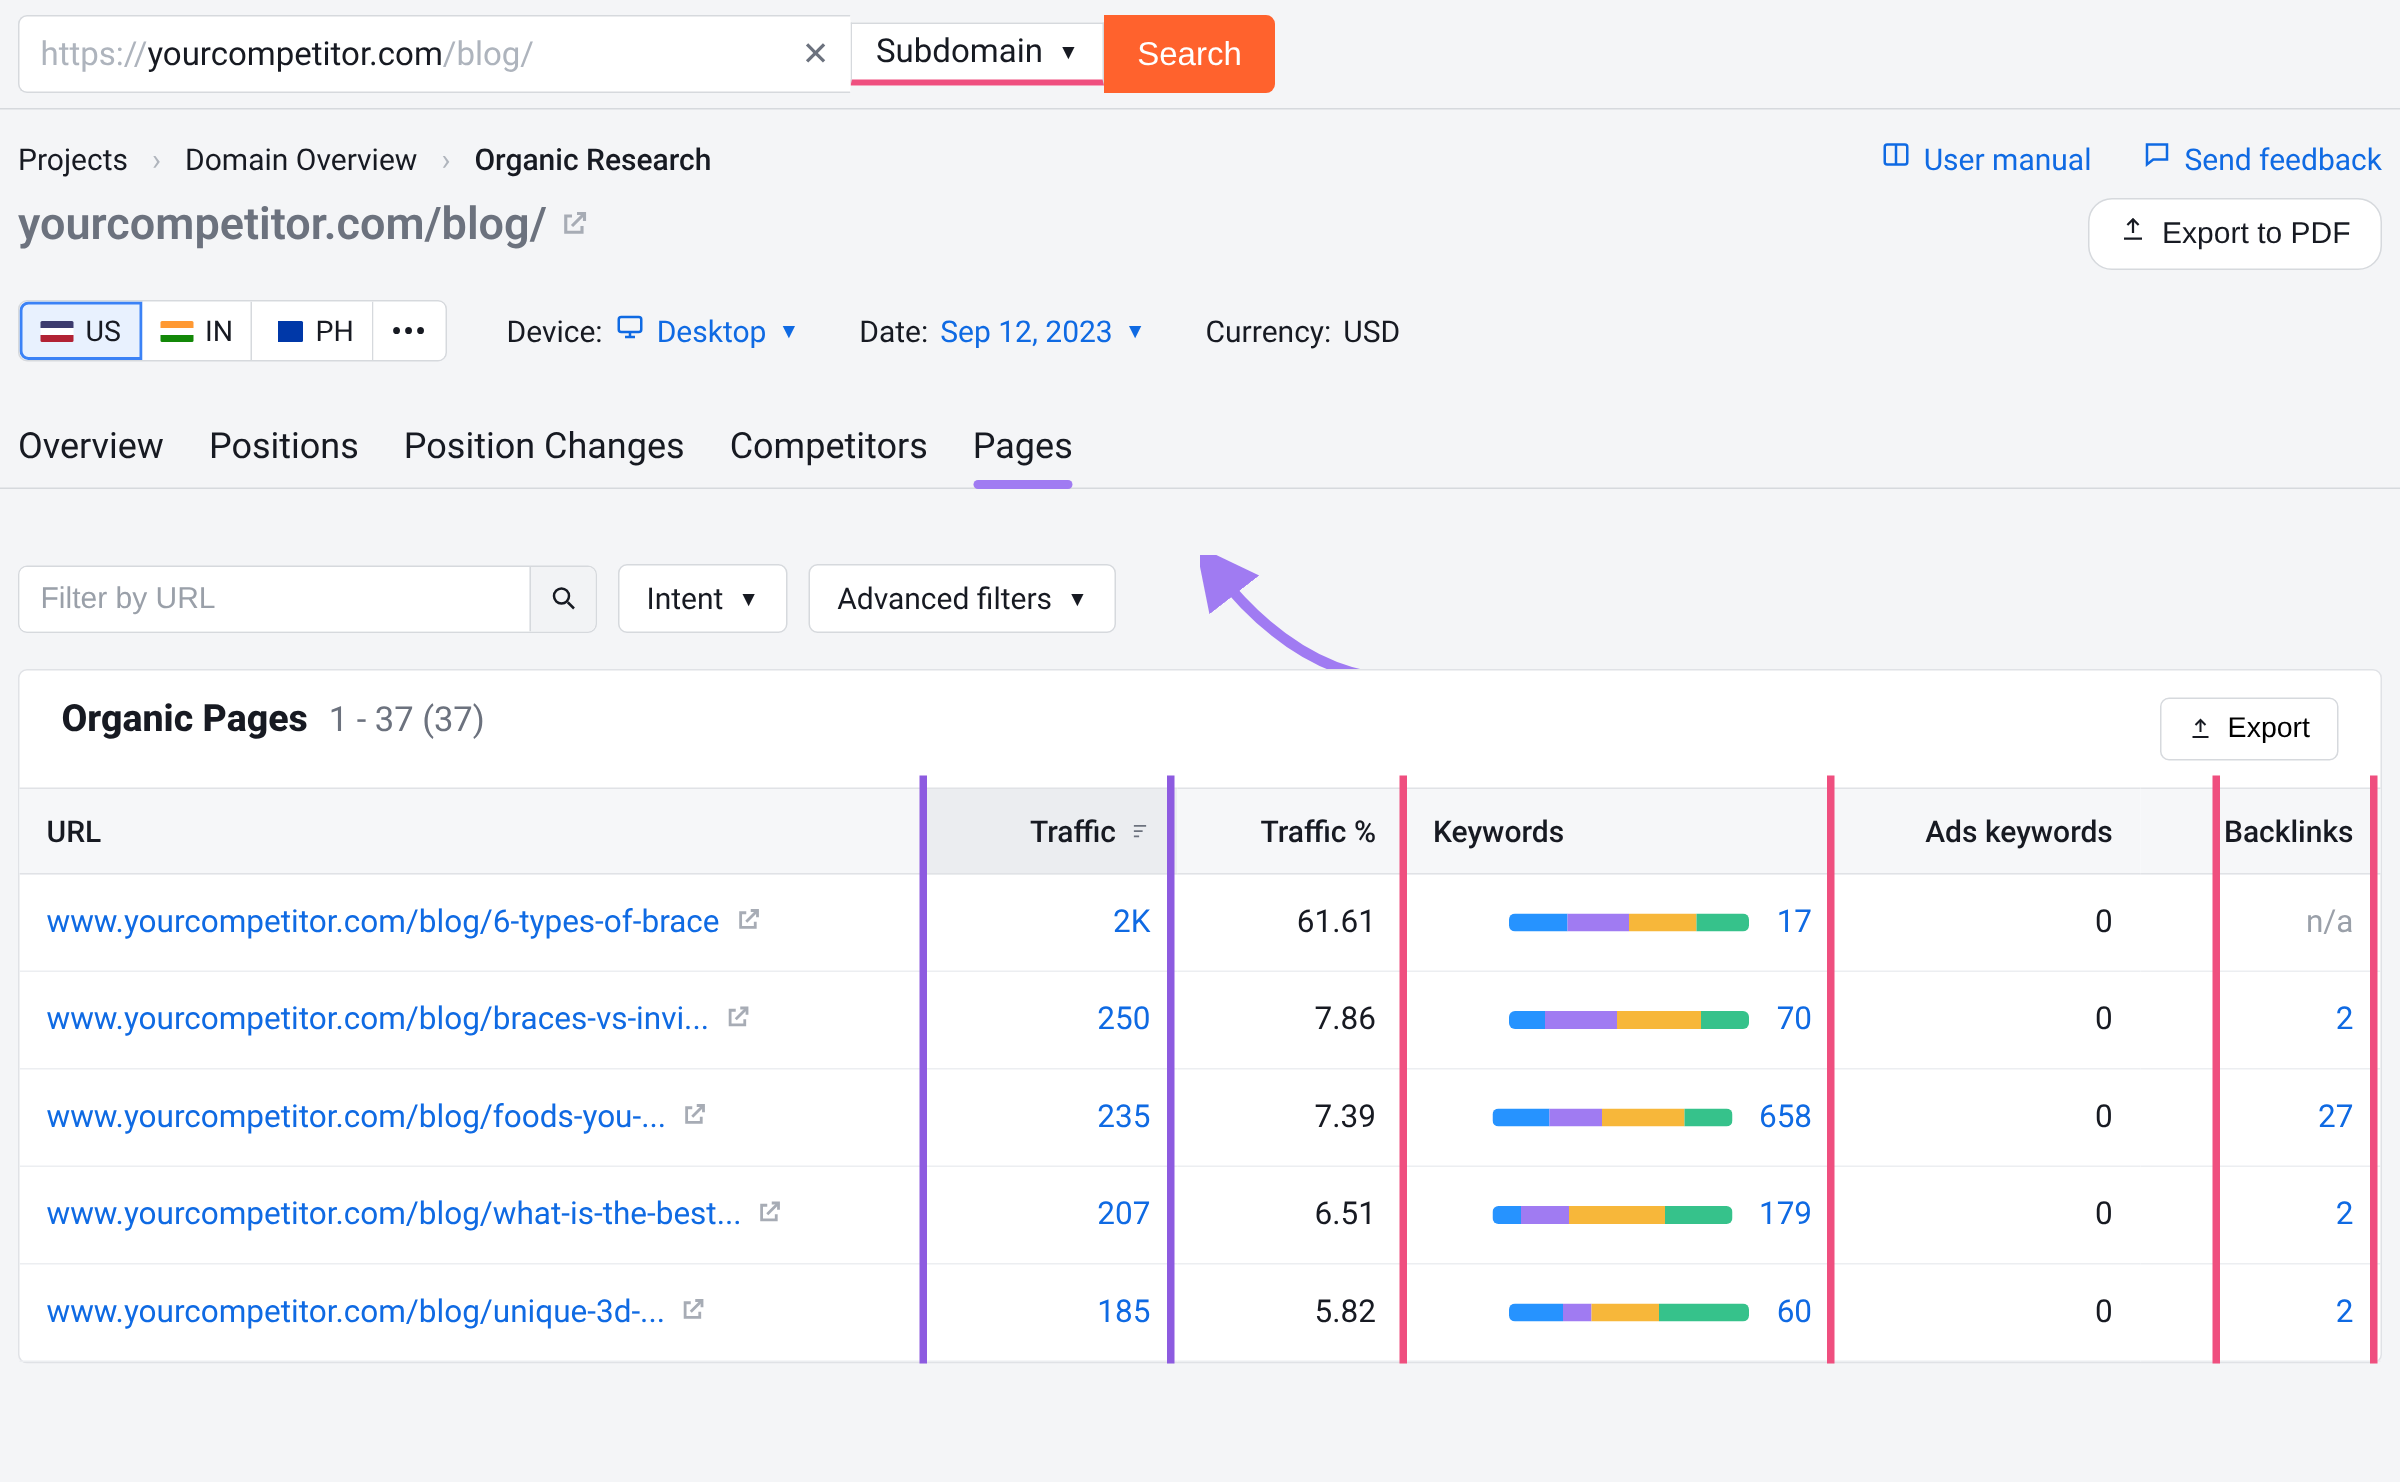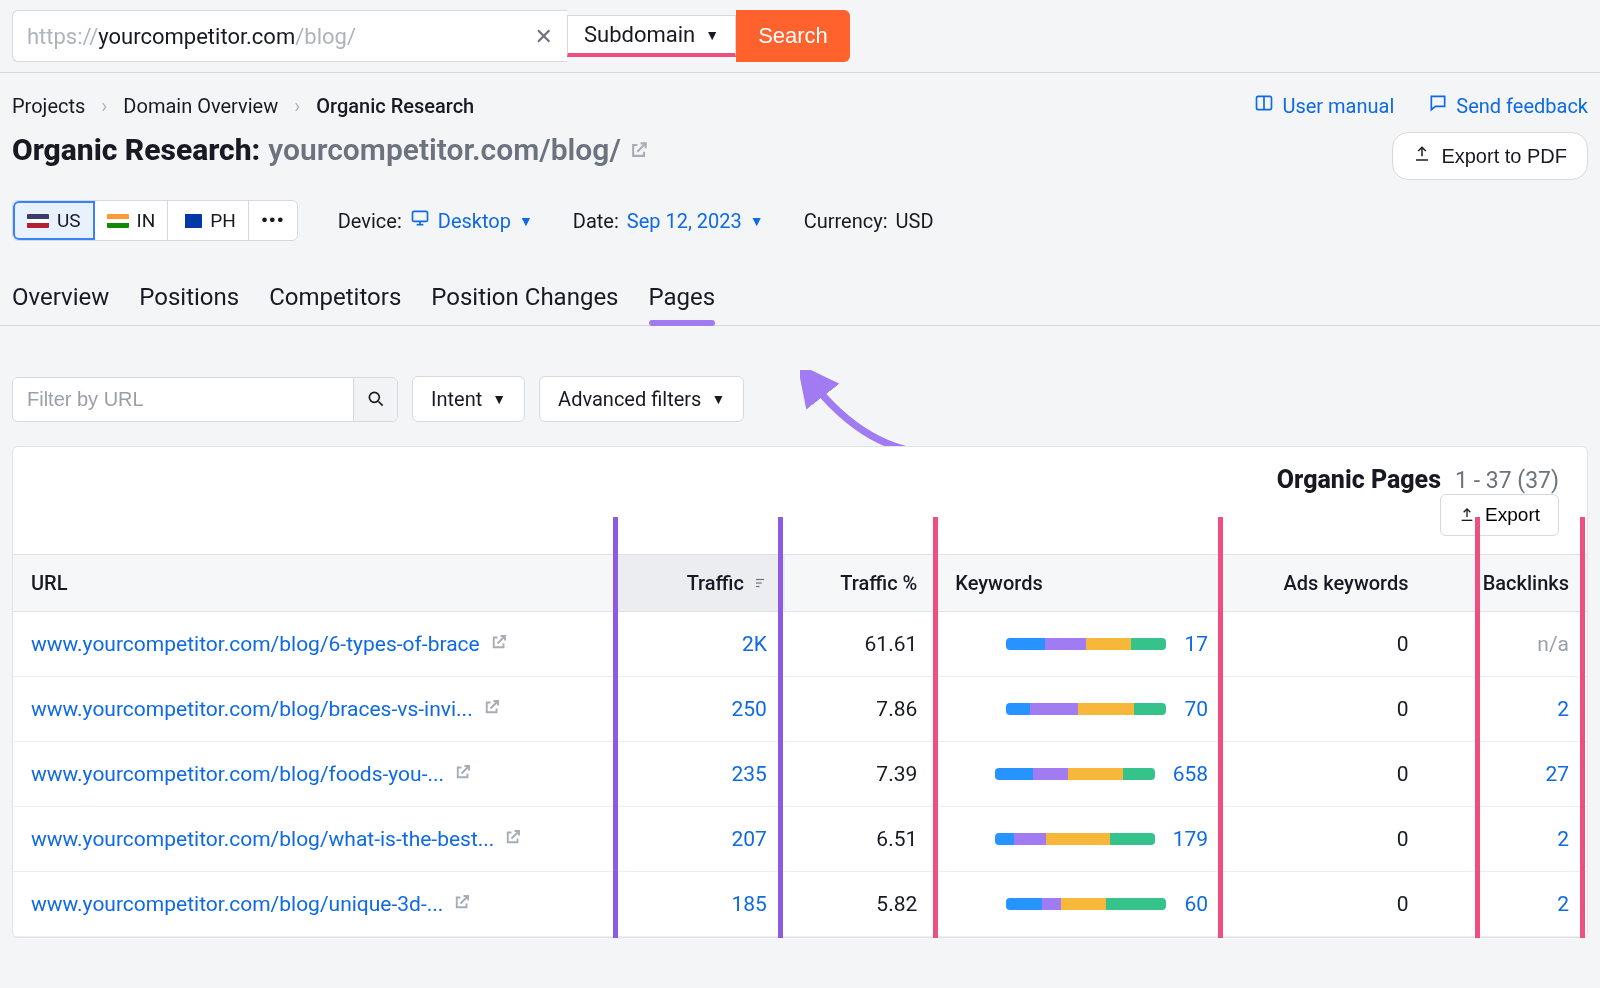--- a/index.html
+++ b/index.html
@@ -209,24 +209,23 @@
   }
   .card {
     background: #fff;
     border: 1px solid #e0e2e6;
     border-radius: 6px;
     margin: 0 12px;
     position: relative;
   }
   .card-header {
     display: flex;
-    align-items: flex-end;
+    align-items: flex-start;
     justify-content: space-between;
     padding: 18px 28px;
-    flex-direction: column;
   }
   .card-header .left { display: flex; align-items: baseline; gap: 14px; }
   .card-header .left .ttl { font-size: 25px; font-weight: 800; }
   .card-header .left .sub { color: #6c727e; font-size: 23px; }
   .export-btn {
     background: #fff;
     border: 1px solid #d6d9dd;
     border-radius: 6px;
     height: 42px;
     padding: 0 18px;
@@ -324,21 +323,20 @@
               <path d="M4 4h16v12H9l-5 4V4z"></path>
             </svg>
         </span>
         <span>Send feedback</span>
       </a>
     </div>
   </div>
 
   <div class="title-row">
     <h1>
-      <span>Organic Research:</span>
       <span class="domain">yourcompetitor.com/blog/</span>
       <span class="ext-icon">
         <svg width="20" height="20" viewBox="0 0 24 24" fill="none" stroke="#a7acb5" stroke-width="2.5">
             <path d="M14 4h6v6"></path>
             <path d="M20 4L10 14"></path>
             <path d="M18 14v5H5V6h5"></path>
           </svg>
       </span>
     </h1>
     <button class="export-pdf-btn">
@@ -396,22 +394,22 @@
     <div class="kv">
       <span class="label">Currency:</span>
       <span>USD</span>
     </div>
   </div>
 </div>
 
 <div class="tabs-row" id="tabs-row">
     <div class="tab">Overview</div>
     <div class="tab">Positions</div>
+    <div class="tab">Position Changes</div>
     <div class="tab">Competitors</div>
-    <div class="tab">Position Changes</div>
     <div class="tab active">Pages</div>
   </div>
 
 <svg class="arrow-annot" width="200" height="120" viewBox="0 0 200 120">
   <defs>
       <marker id="ah" markerWidth="10" markerHeight="10" refX="3" refY="3" orient="auto">
         <path d="M0,0 L6,3 L0,6 Z" fill="#a07bf2"></path>
       </marker>
     </defs>
   <path d="M170 80 Q 80 100 10 10" stroke="#a07bf2" stroke-width="7" fill="none" marker-end="url(#ah)"></path>

